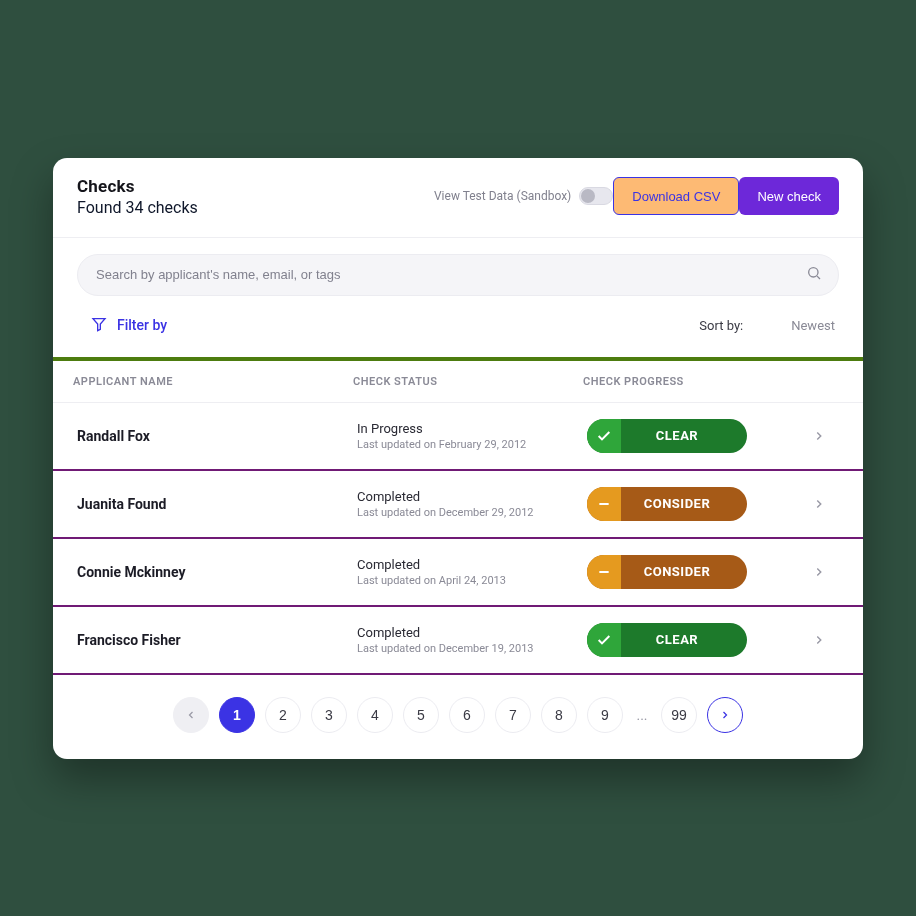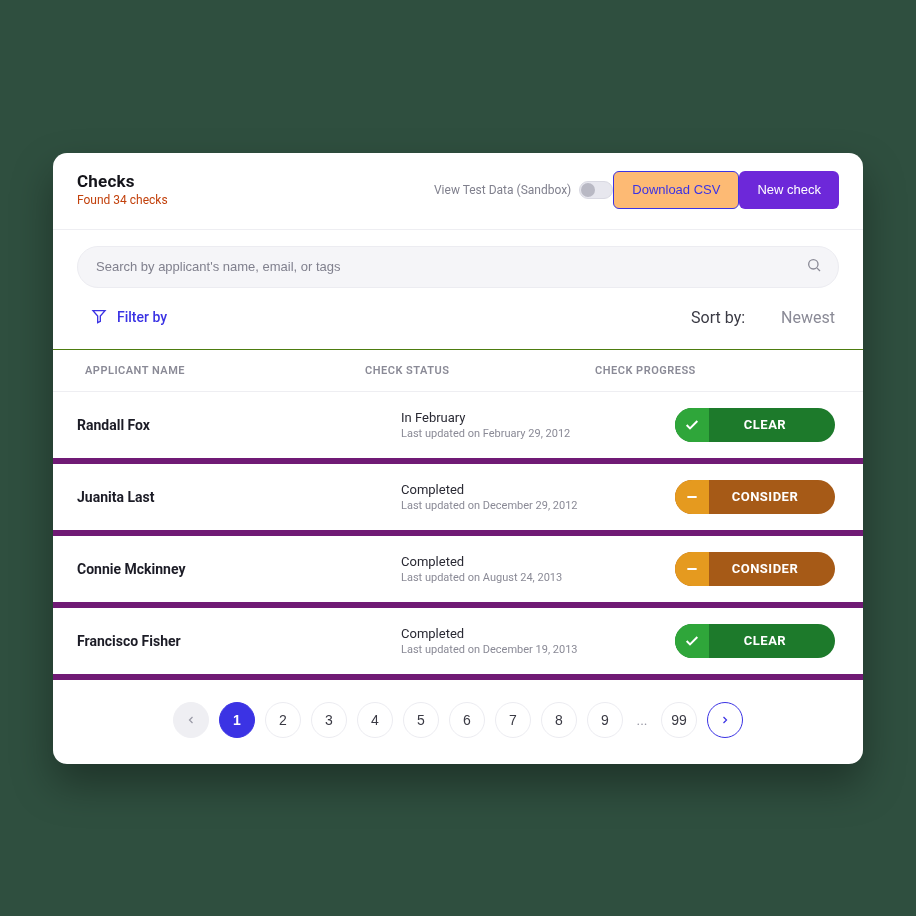--- a/index.html
+++ b/index.html
@@ -21,21 +21,21 @@
   }
   
   .header {
     display: flex;
     justify-content: space-between;
     padding: 18px 24px 20px 24px;
     border-bottom: 1px solid #eeeef2;
   }
   .header-left { display: flex; flex-direction: column; }
   .header-left h2 { font-size: 17px; font-weight: 700; color: #14141a; letter-spacing: .2px; }
-  .header-left .sub { font-size: 12px; color: #c2410c; margin-top: 2px; }
+  .header-left .sub { font-size: 16px; color: #0f172a; margin-top: 2px; }
   .header-right { display: flex; align-items: center; }
   .sandbox { display: flex; align-items: center; gap: 8px; font-size: 12px; color: #81818e; }
   .toggle { position: relative; width: 34px; height: 18px; border-radius: 10px; background: #e7e7ee; border: 1px solid #d9d9e2; cursor: pointer; }
   .toggle::after { content:""; position: absolute; left: 1px; top: 1px; width: 14px; height: 14px; background: #b9b9c4; border-radius: 50%; }
   .btn { height: 38px; border-radius: 6px; display: inline-flex; align-items: center; padding: 0 18px; font-size: 13px; font-weight: 500; cursor: pointer; border: none; }
   .btn-outline { background: #fdba74; color: #3b33e4; border: 1px solid #3b33e4; }
   .btn-primary { background: #6d28d9; color: #fff; }
 
   
   .tools { padding: 16px 24px 0 24px; }
@@ -48,27 +48,27 @@
     display: flex;
     align-items: center;
     padding: 0 48px 0 18px;
   }
   .search-wrap input { border: none; outline: none; background: transparent; width: 100%; font-size: 13px; color: #333; }
   .search-wrap input::placeholder { color: #81818e; }
   .search-ic { position: absolute; right: 16px; top: 50%; transform: translateY(-50%); color: #8a8a96; }
   .filter-sort { display: flex; align-items: center; justify-content: space-between; margin-top: 16px; padding: 0 4px 18px 4px; }
   .filter { display: inline-flex; align-items: center; gap: 10px; color: #3b33e4; font-size: 14px; font-weight: 500; padding: 4px 10px; cursor: pointer; }
   .filter svg { stroke: #3b33e4; }
-  .sort { display: flex; align-items: center; gap: 36px; font-size: 16px; }
+  .sort { display: flex; align-items: center; gap: 48px; font-size: 13px; }
   .sort .label { color: #3a3a44; }
   .sort .value { color: #8a8a96; }
 
   
-  .thead { display: grid; grid-template-columns: 280px 230px 1fr 40px; padding: 14px 32px; font-size: 11px; font-weight: 600; color: #8a8a96; letter-spacing: .5px; border-top: 1px solid #4d7c0f; border-bottom: 1px solid #eeeef2; }
-  .row { display: grid; grid-template-columns: 280px 230px 1fr 40px; padding: 16px 24px; align-items: center; border-bottom: 6px solid #701a75; cursor: pointer; gap: 44px; }
+  .thead { display: grid; grid-template-columns: 280px 230px 1fr 40px; padding: 14px 20px; font-size: 11px; font-weight: 600; color: #8a8a96; letter-spacing: .5px; border-top: 4px solid #4d7c0f; border-bottom: 1px solid #eeeef2; }
+  .row { display: grid; grid-template-columns: 280px 230px 1fr 40px; padding: 16px 24px; align-items: center; border-bottom: 2px solid #701a75; cursor: pointer; }
   .name { font-size: 14px; font-weight: 700; color: #1c1c26; }
   .status .st1 { font-size: 13px; color: #2a2a34; }
   .status .st2 { font-size: 11px; color: #8a8a96; margin-top: 2px; }
   .chev { color: #9a9aa6; display: flex; justify-content: center; }
 
   
   .pill { display: inline-flex; align-items: center; height: 34px; border-radius: 18px; overflow: hidden; min-width: 160px; }
   .pill .ic { width: 34px; height: 34px; display: flex; align-items: center; justify-content: center; flex-shrink: 0; }
   .pill .txt { flex: 1; text-align: center; font-size: 13px; font-weight: 700; letter-spacing: .5px; color: #fff; padding-right: 14px; }
   .pill-clear .ic { background: #2fa63a; }
@@ -135,42 +135,42 @@
     <div>APPLICANT NAME</div>
     <div>CHECK STATUS</div>
     <div>CHECK PROGRESS</div>
     <div></div>
   </div>
 
   <div id="rows">
     <div class="row">
       <div class="name">Randall Fox</div>
       <div class="status">
-        <div class="st1">In February</div>
+        <div class="st1">In Progress</div>
         <div class="st2">Last updated on February 29, 2012</div>
       </div>
       <div>
         <span class="pill pill-clear">
           <span class="ic">
               <svg width="16" height="16" viewBox="0 0 24 24" fill="none" stroke="#fff" stroke-width="3">
                 <polyline points="20 6 9 17 4 12"></polyline>
               </svg>
             </span>
           <span class="txt">CLEAR</span>
         </span>
       </div>
       <div class="chev">
           <svg width="14" height="14" viewBox="0 0 24 24" fill="none" stroke="currentColor" stroke-width="2.5">
             <polyline points="9 18 15 12 9 6"></polyline>
           </svg>
         </div>
     </div>
 
     <div class="row">
-      <div class="name">Juanita Last</div>
+      <div class="name">Juanita Found</div>
       <div class="status">
         <div class="st1">Completed</div>
         <div class="st2">Last updated on December 29, 2012</div>
       </div>
       <div>
         <span class="pill pill-consider">
           <span class="ic">
               <svg width="16" height="16" viewBox="0 0 24 24" fill="none" stroke="#fff" stroke-width="3">
                 <line x1="5" y1="12" x2="19" y2="12"></line>
               </svg>
@@ -182,21 +182,21 @@
           <svg width="14" height="14" viewBox="0 0 24 24" fill="none" stroke="currentColor" stroke-width="2.5">
             <polyline points="9 18 15 12 9 6"></polyline>
           </svg>
         </div>
     </div>
 
     <div class="row">
       <div class="name">Connie Mckinney</div>
       <div class="status">
         <div class="st1">Completed</div>
-        <div class="st2">Last updated on August 24, 2013</div>
+        <div class="st2">Last updated on April 24, 2013</div>
       </div>
       <div>
         <span class="pill pill-consider">
           <span class="ic">
               <svg width="16" height="16" viewBox="0 0 24 24" fill="none" stroke="#fff" stroke-width="3">
                 <line x1="5" y1="12" x2="19" y2="12"></line>
               </svg>
             </span>
           <span class="txt">CONSIDER</span>
         </span>

